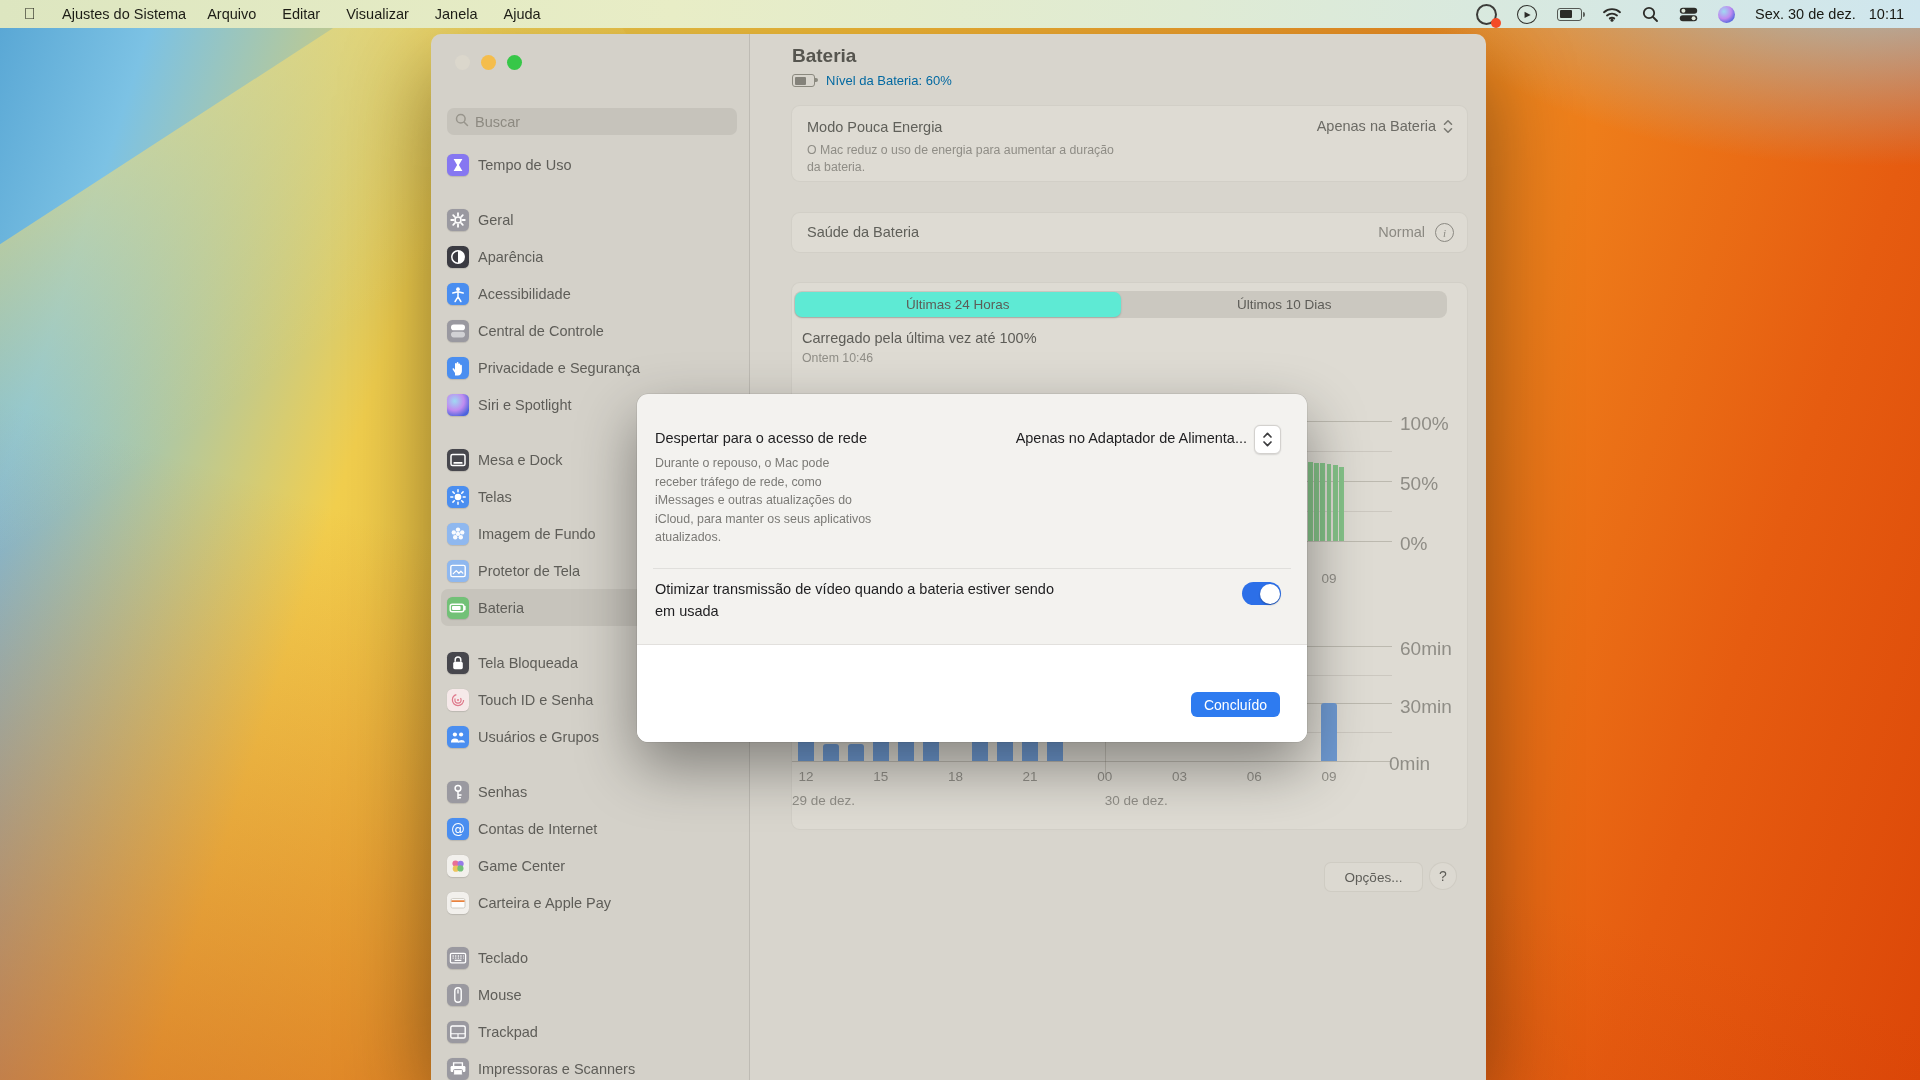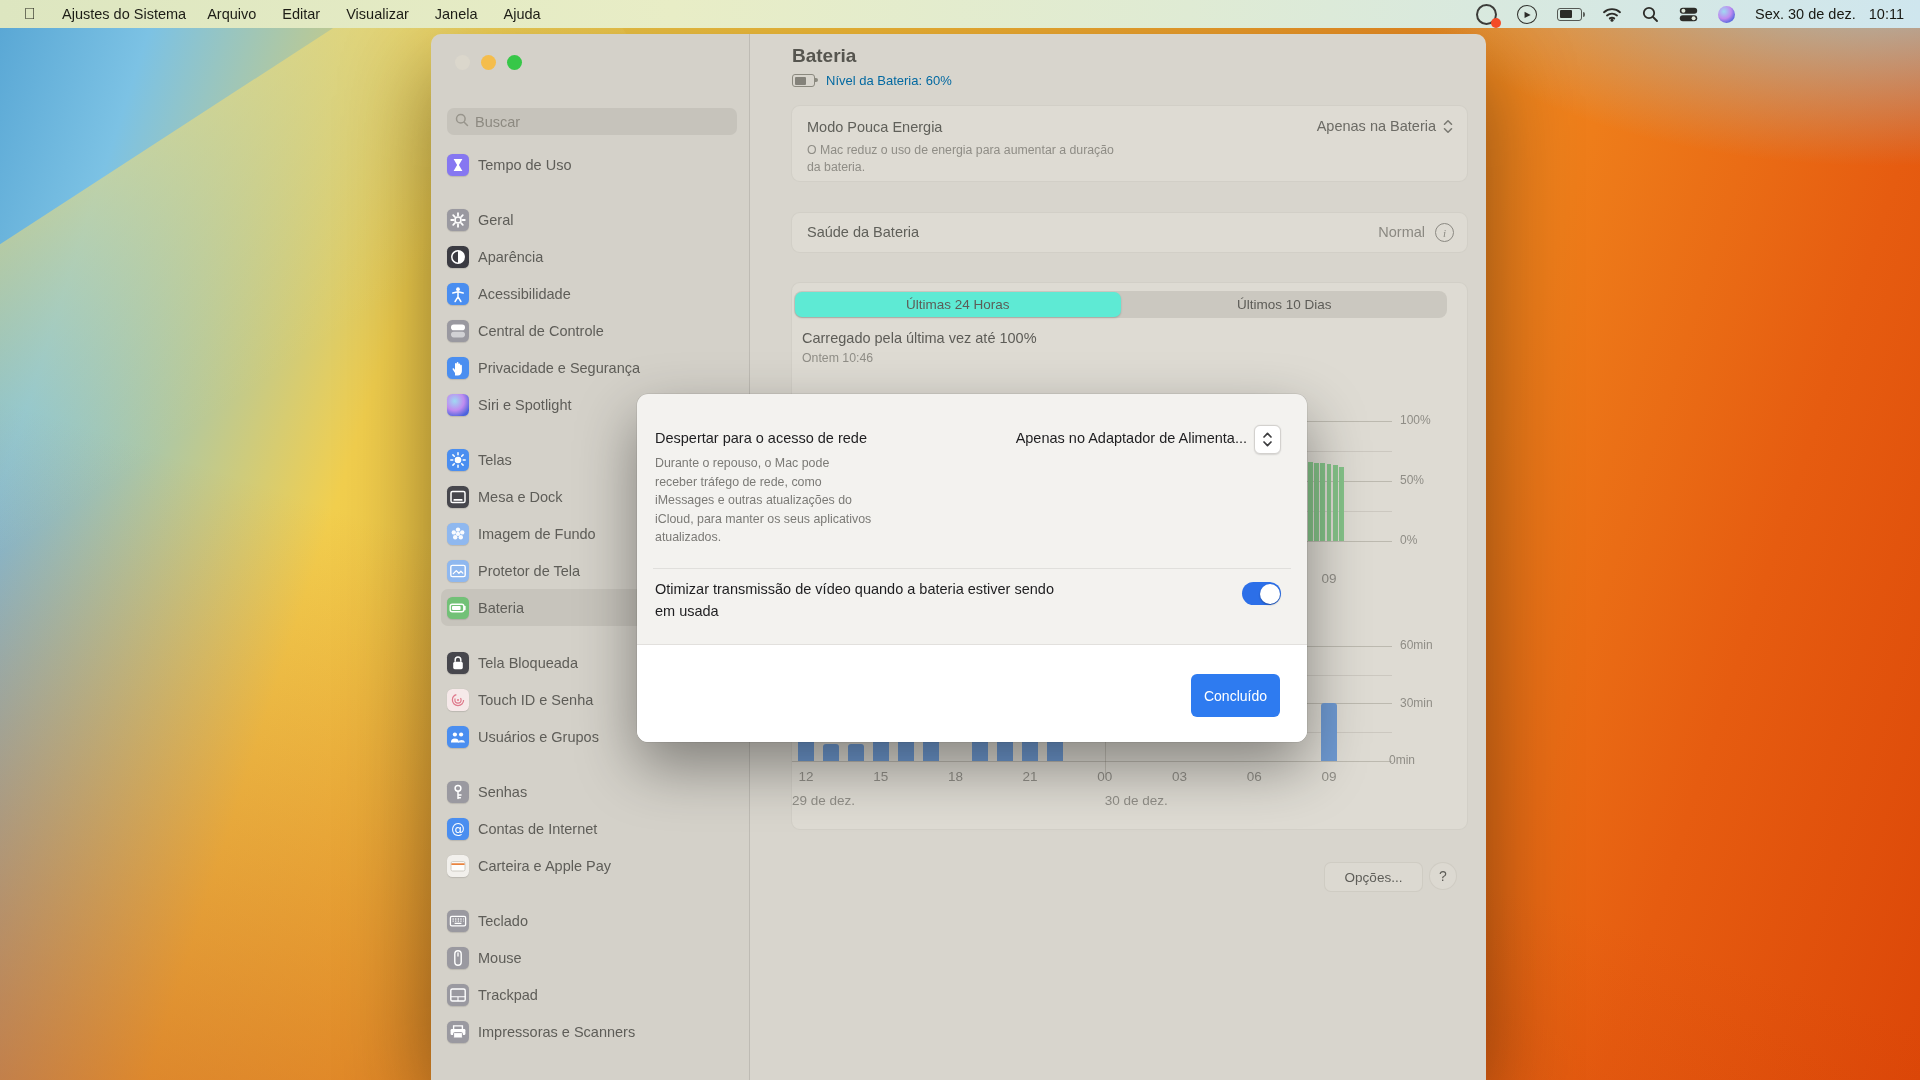--- a/index.html
+++ b/index.html
@@ -77,21 +77,21 @@
   .card3{top:248px;height:548px;}
 
   .seg{position:absolute;left:2px;top:8px;width:653px;height:27px;background:#cbc8c0;border-radius:8px;display:flex;}
   .seg .half{flex:1;display:flex;align-items:center;justify-content:center;font-size:13.5px;color:#5d5c57;}
   .seg .half.on{background:#5eead4;border-radius:7px;margin:1px;box-shadow:0 1px 2px rgba(0,0,0,.18);}
   .charge-t{position:absolute;left:10px;top:47px;font-size:14.5px;color:#5d5c57;}
   .charge-s{position:absolute;left:10px;top:68px;font-size:12.3px;color:#908e87;}
 
   .gline{position:absolute;height:1px;background:rgba(110,105,92,.16);}
   .gline.strong{background:rgba(110,105,92,.3);}
-  .axlab{position:absolute;font-size:12px;color:#8f8d86;}
+  .axlab{position:absolute;font-size:19px;color:#8f8d86;}
   .vdiv{position:absolute;width:1px;background:rgba(110,105,92,.25);}
   .bar-g{position:absolute;background:#85c389;}
   .bar-b{position:absolute;background:#6f9ad2;border-radius:3px 3px 0 0;}
   .hlab{position:absolute;font-size:13.5px;color:#908e87;width:30px;text-align:center;}
   .datelab{position:absolute;font-size:13.5px;color:#908e87;}
 
   .opts-btn{position:absolute;left:574px;top:828px;width:97px;height:28px;background:#dcd9d1;border:1px solid rgba(60,55,40,.08);
     border-radius:7px;font-size:13.5px;color:#5e5d58;display:flex;align-items:center;justify-content:center;}
   .help-btn{position:absolute;left:679px;top:828px;width:28px;height:28px;border-radius:50%;background:#dcd9d1;
     border:1px solid rgba(60,55,40,.08);font-size:14px;color:#5e5d58;display:flex;align-items:center;justify-content:center;box-sizing:border-box;}
@@ -103,21 +103,21 @@
   .sh-row1-desc{position:absolute;left:18px;top:60px;width:330px;font-size:12.4px;line-height:18.5px;color:#7b7a76;white-space:pre-line;}
   .sh-pop-val{position:absolute;right:60px;top:36px;font-size:14.5px;color:#1e1e20;}
   .stepper{position:absolute;right:26px;top:31px;width:25px;height:27px;background:#fff;border:1px solid #d3d1ce;
     border-radius:6px;box-shadow:0 .5px 1.5px rgba(0,0,0,.12);display:flex;align-items:center;justify-content:center;}
   .sh-div{position:absolute;left:16px;right:16px;top:174px;height:1px;background:rgba(0,0,0,.08);}
   .sh-row2-label{position:absolute;left:18px;top:184px;font-size:14.5px;line-height:22px;color:#1e1e20;white-space:pre-line;}
   .toggle{position:absolute;right:26px;top:188px;width:39px;height:23px;border-radius:12px;background:#2c6fe8;}
   .toggle .knob{position:absolute;right:1.5px;top:1.5px;width:20px;height:20px;border-radius:50%;background:#fff;
     box-shadow:0 1px 2px rgba(0,0,0,.3);}
   .sh-footer{position:absolute;left:0;right:0;bottom:0;height:97px;background:#fff;border-top:1px solid #e2e0dd;}
-  .done-btn{position:absolute;right:27px;bottom:25px;height:43px;padding:0 13px;background:#2e7bf0;border-radius:6px;
+  .done-btn{position:absolute;right:27px;bottom:25px;height:25px;padding:0 13px;background:#2e7bf0;border-radius:6px;
     color:#fff;font-size:14px;display:flex;align-items:center;}
 </style>
 </head>
 <body>
 
 <div class="wallpaper"></div>
 
 <div class="menubar">
   <span class="apple"></span>
   <span class="appname">Ajustes do Sistema</span>
@@ -244,38 +244,38 @@
             </span>
             <span class="lbl">Privacidade e Segurança</span>
           </li>
           <li>
             <span class="ic" style="background: radial-gradient(circle at 35% 32%, rgb(159, 217, 242), rgb(192, 140, 240) 45%, rgb(74, 99, 221) 80%);"></span>
             <span class="lbl">Siri e Spotlight</span>
           </li>
         </ul>
         <ul>
           <li>
+            <span class="ic" style="background: rgb(71, 71, 77);">
+              <svg width="22" height="22" viewBox="0 0 22 22">
+                <rect x="4" y="5.4" width="14" height="11.2" rx="1.6" fill="none" stroke="#fff" stroke-width="1.5"></rect>
+                <rect x="6.4" y="12.9" width="9.2" height="1.9" rx=".9" fill="#fff"></rect>
+              </svg>
+            </span>
+            <span class="lbl">Mesa e Dock</span>
+          </li>
+          <li>
             <span class="ic" style="background: rgb(74, 142, 240);">
               <svg width="22" height="22" viewBox="0 0 22 22">
                 <circle cx="11" cy="11" r="3.3" fill="#fff"></circle>
                 <g stroke="#fff" stroke-width="1.5" stroke-linecap="round">
                   <path d="M11 3.8v2M11 16.2v2M3.8 11h2M16.2 11h2M5.9 5.9l1.4 1.4M14.7 14.7l1.4 1.4M16.1 5.9l-1.4 1.4M7.3 14.7l-1.4 1.4"></path>
                 </g>
               </svg>
             </span>
             <span class="lbl">Telas</span>
-          </li>
-          <li>
-            <span class="ic" style="background: rgb(71, 71, 77);">
-              <svg width="22" height="22" viewBox="0 0 22 22">
-                <rect x="4" y="5.4" width="14" height="11.2" rx="1.6" fill="none" stroke="#fff" stroke-width="1.5"></rect>
-                <rect x="6.4" y="12.9" width="9.2" height="1.9" rx=".9" fill="#fff"></rect>
-              </svg>
-            </span>
-            <span class="lbl">Mesa e Dock</span>
           </li>
           <li>
             <span class="ic" style="background: rgb(143, 184, 239);">
               <svg width="22" height="22" viewBox="0 0 22 22">
                 <g fill="#fff" opacity=".95">
                   <circle cx="11" cy="6.6" r="2.2"></circle>
                   <circle cx="15.2" cy="9.4" r="2.2"></circle>
                   <circle cx="13.8" cy="14.2" r="2.2"></circle>
                   <circle cx="8.2" cy="14.2" r="2.2"></circle>
                   <circle cx="6.8" cy="9.4" r="2.2"></circle>
@@ -347,20 +347,33 @@
             </span>
             <span class="lbl">Senhas</span>
           </li>
           <li>
             <span class="ic" style="background: rgb(74, 142, 240);">
               <svg width="22" height="22" viewBox="0 0 22 22">
                 <text x="11" y="15.6" font-size="13.5" text-anchor="middle" fill="#fff" font-family="DejaVu Sans">@</text>
               </svg>
             </span>
             <span class="lbl">Contas de Internet</span>
+          </li>
+          <li>
+            <span class="ic" style="background: rgb(242, 240, 236);">
+              <svg width="22" height="22" viewBox="0 0 22 22">
+                <g opacity=".9">
+                  <circle cx="8.5" cy="8.5" r="3.1" fill="#e9618f"></circle>
+                  <circle cx="13.6" cy="8.8" r="3.1" fill="#8f6fe8"></circle>
+                  <circle cx="8.8" cy="13.7" r="3.1" fill="#ecc04c"></circle>
+                  <circle cx="13.4" cy="13.4" r="3.1" fill="#67bd6b"></circle>
+                </g>
+              </svg>
+            </span>
+            <span class="lbl">Game Center</span>
           </li>
           <li>
             <span class="ic" style="background: rgb(242, 240, 236);">
               <svg width="22" height="22" viewBox="0 0 22 22">
                 <rect x="4" y="6.6" width="14" height="9.4" rx="1.6" fill="#fdfdfc" stroke="#c9c6be" stroke-width=".9"></rect>
                 <path d="M4.4 9.2h13.2" stroke="#e8833f" stroke-width="1.7"></path>
               </svg>
             </span>
             <span class="lbl">Carteira e Apple Pay</span>
           </li>

